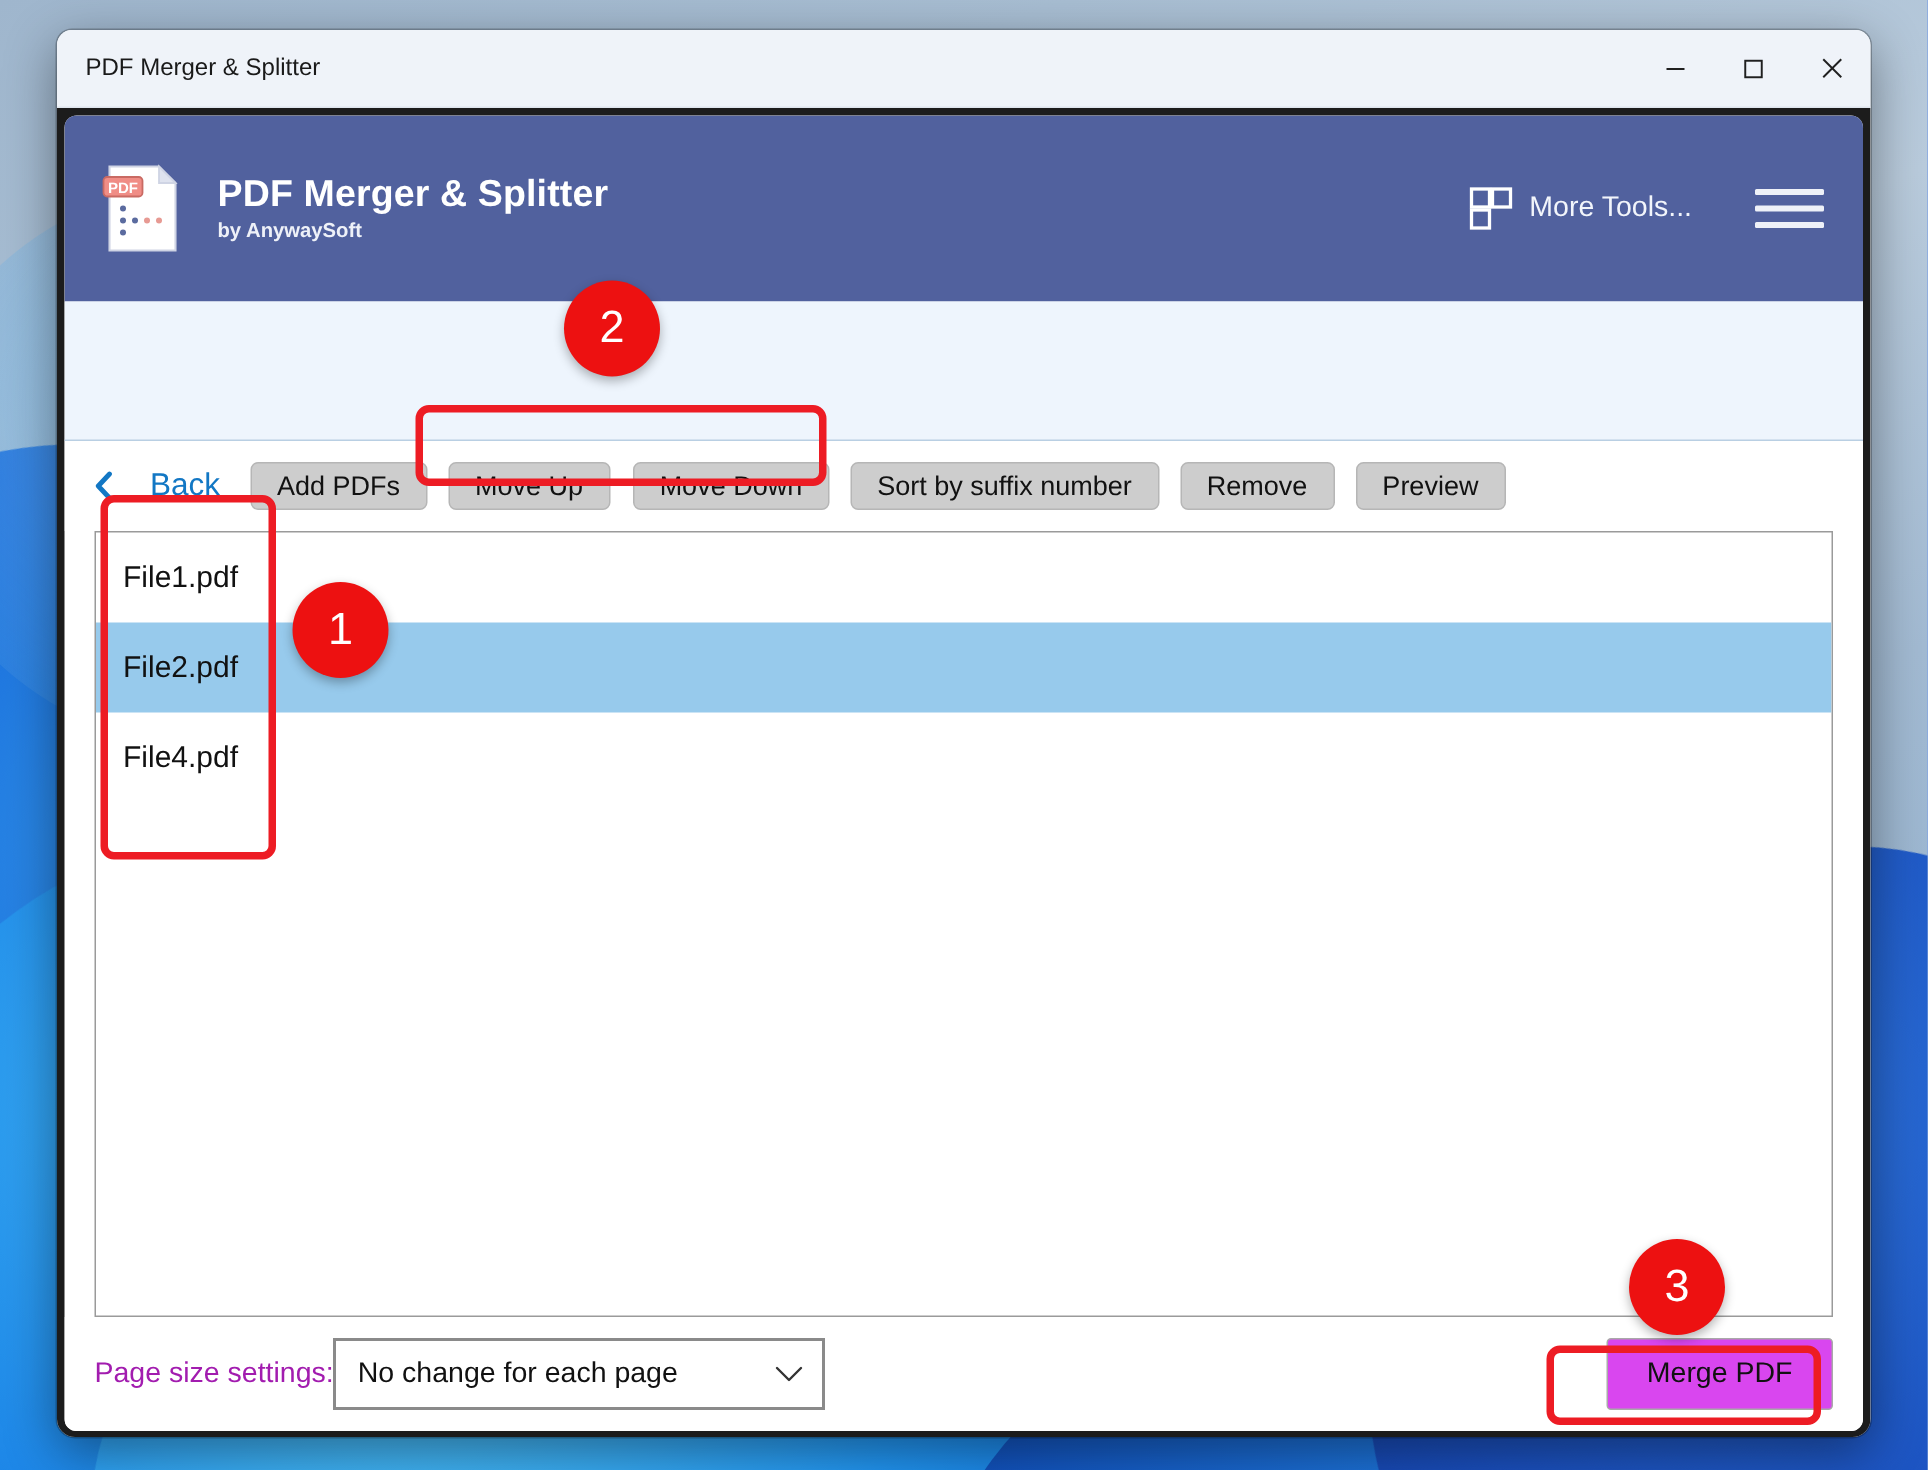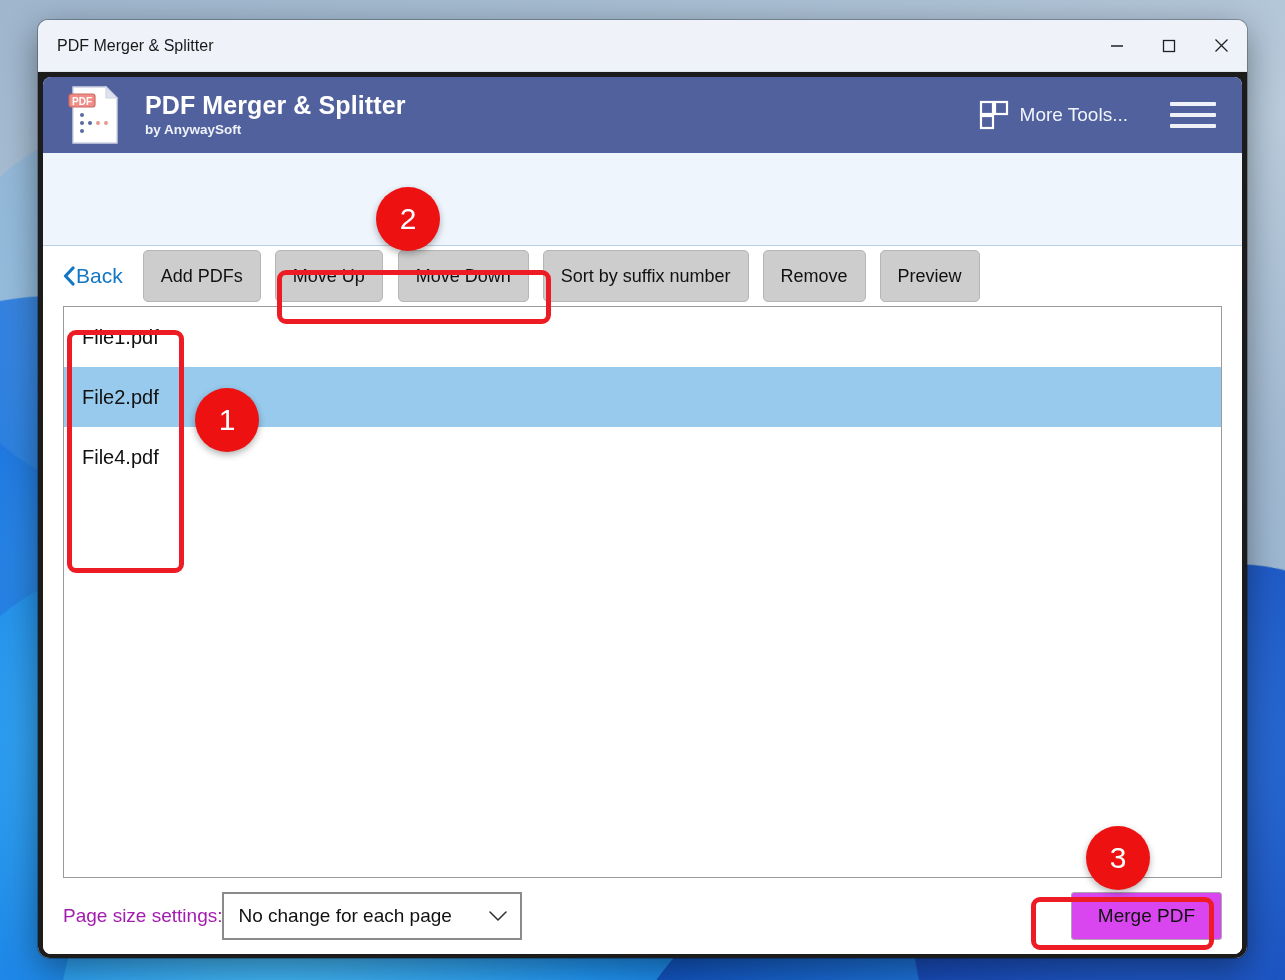--- a/index.html
+++ b/index.html
@@ -81,21 +81,21 @@
   #app-inner {
     width:100%; height:100%;
     background:#ffffff;
     border-radius: 8px;
     overflow:hidden;
     display:flex; flex-direction:column;
   }
 
   
   #brand-header {
-    height: 76px;
+    height: 124px;
     background:#51619e;
     display:flex; align-items:center;
     padding: 0 22px 0 24px;
     flex: 0 0 auto;
   }
   #brand-logo { width:56px; height:62px; flex:0 0 auto; }
   #brand-text { margin-left: 22px; line-height:1.1; }
   #brand-title {
     font-size: 25px; font-weight:bold; color:#ffffff; letter-spacing:0.1px;
   }
@@ -119,29 +119,29 @@
   
   #toolbar {
     height: 60px;
     display:flex; align-items:center;
     padding: 0 12px 0 20px;
     gap: 14px;
     flex:0 0 auto;
     background:#ffffff;
   }
   #back-link {
-    display:flex; align-items:center; gap:0;
+    display:flex; align-items:center; gap:24px;
     color:#1277c4; font-size:21px; cursor:pointer;
     margin-right: 6px;
   }
   .tb-btn {
     background:#cdcdcd;
     border: 1px solid #b6b6b6;
     border-radius: 5px;
-    height: 52px;
+    height: 32px;
     padding: 0 17px;
     font-size: 18px;
     color:#111;
     font-family: "Liberation Sans", sans-serif;
     cursor:pointer;
     white-space:nowrap;
   }
   #grp-move { display:flex; gap:15px; }
 
   
@@ -166,21 +166,21 @@
   
   #bottom-bar {
     height: 76px;
     display:flex; align-items:center;
     padding: 0 20px;
     flex:0 0 auto;
     background:#ffffff;
   }
   #pagesize-label { font-size: 19px; color:#a21caf; }
   #pagesize-select {
-    width: 300px; height: 48px;
+    width: 328px; height: 48px;
     border: 2px solid #8a8a8a;
     background:#ffffff;
     display:flex; align-items:center;
     padding: 0 12px 0 14px;
     font-size: 19px; color:#111;
     cursor:pointer;
   }
   #pagesize-chevron { margin-left:auto; color:#333; }
   #merge-btn {
     margin-left:auto;

